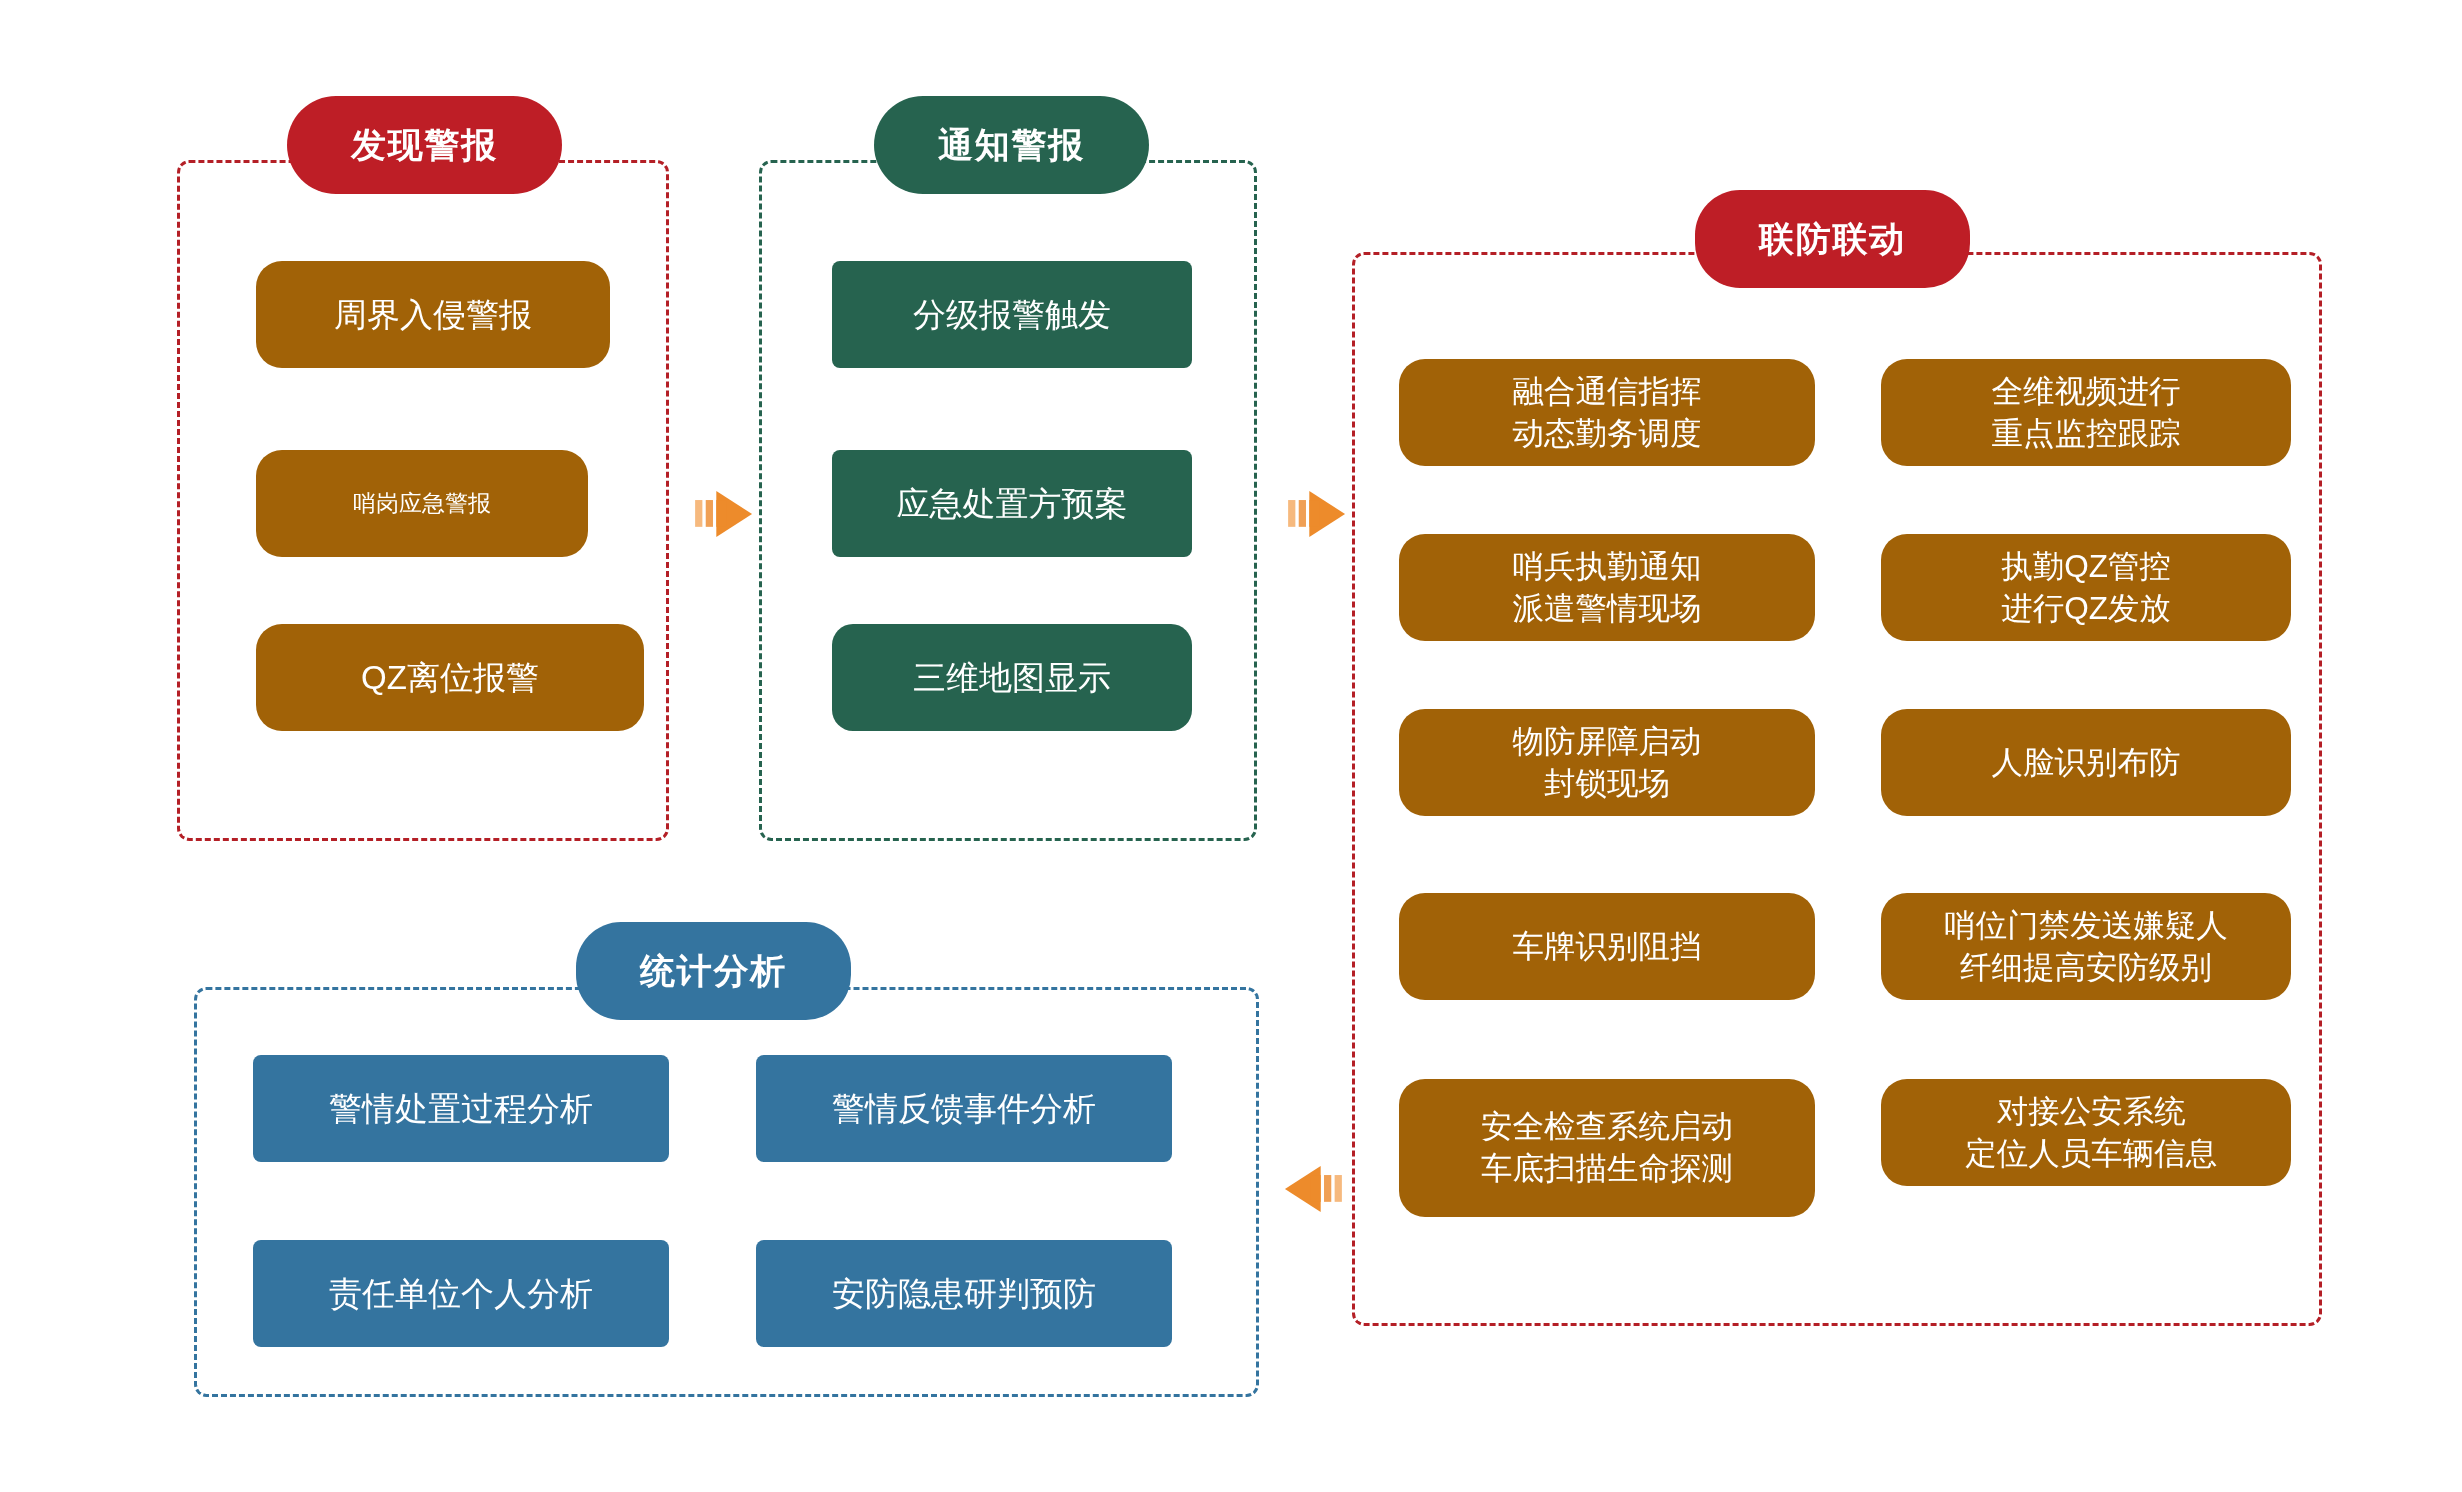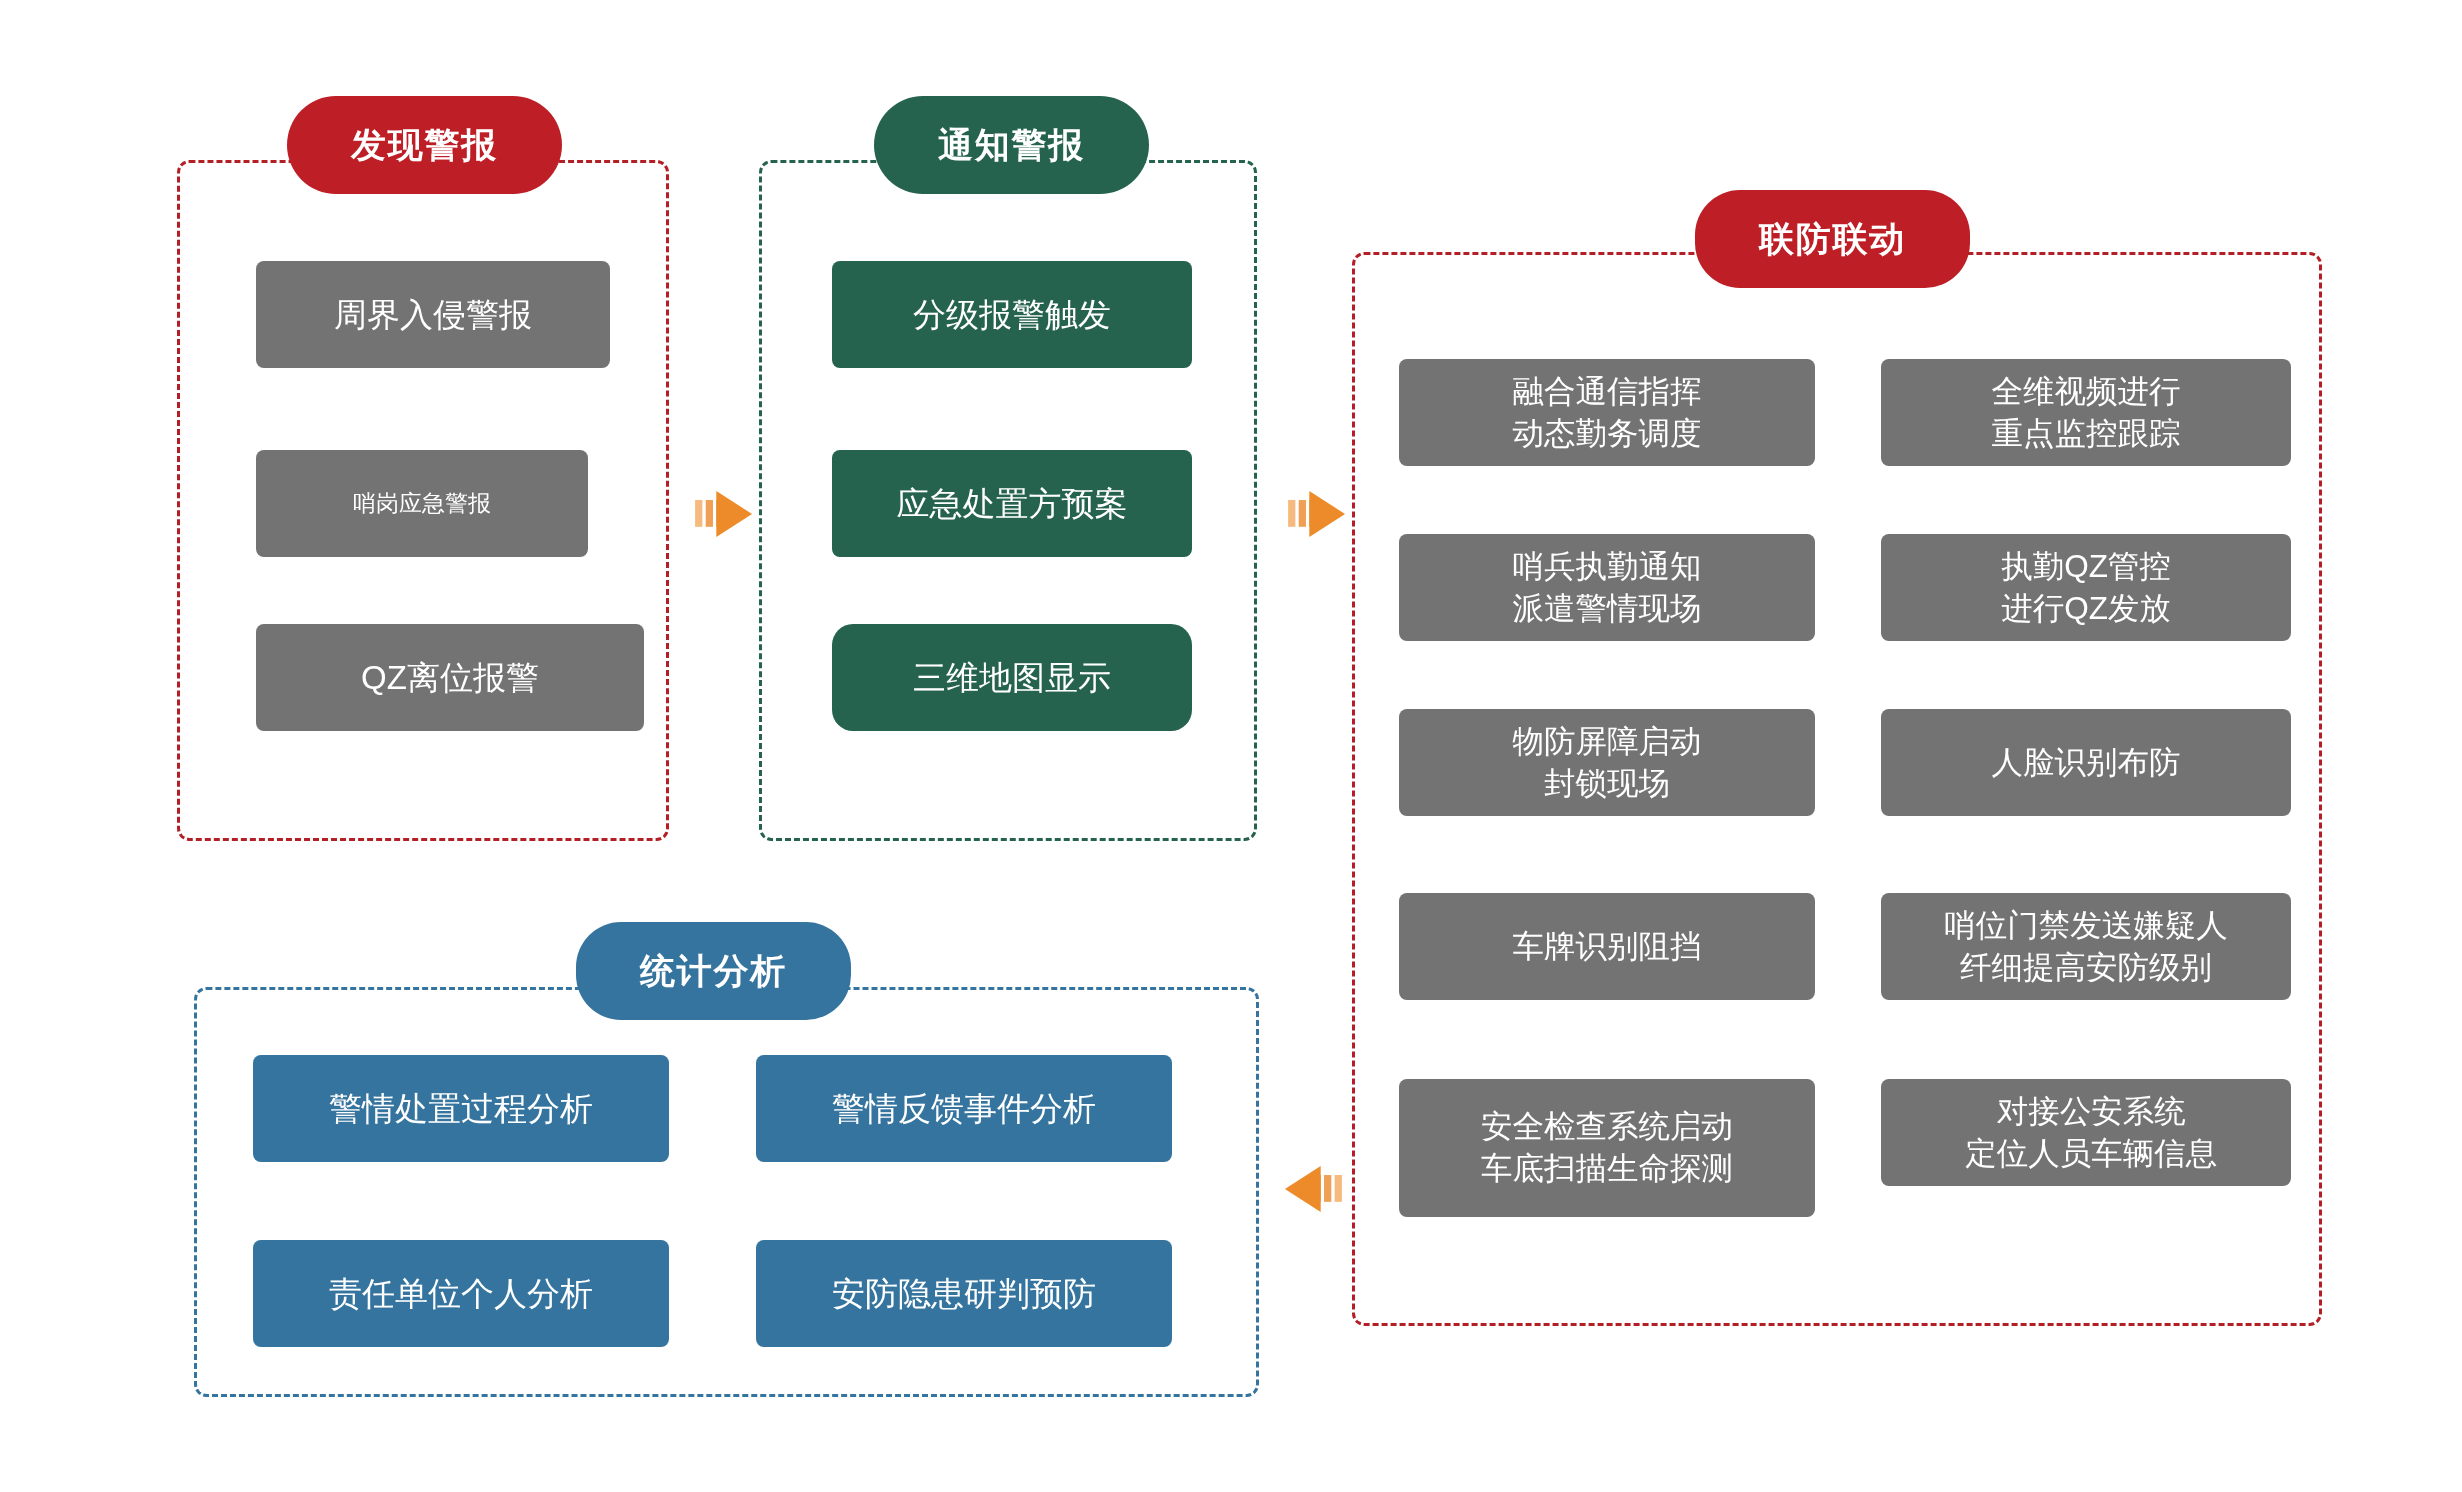--- a/index.html
+++ b/index.html
@@ -56,21 +56,21 @@
     display: flex;
     align-items: center;
     justify-content: center;
     text-align: center;
     color: #ffffff;
     border-radius: 7.9px;
     line-height: 1.32;
     padding: 3.4px 5.6px;
     z-index: 3;
   }
-  .node.red   { background: #737373; }
+  .node.red   { background: #a16207; border-radius: 26px; }
   .node.green { background: #26634F; }
   .node.blue  { background: #34749F; }
   .node span { display: block; width: 100%; }
 
   
   .arrow {
     position: absolute;
     z-index: 4;
   }
 </style>

